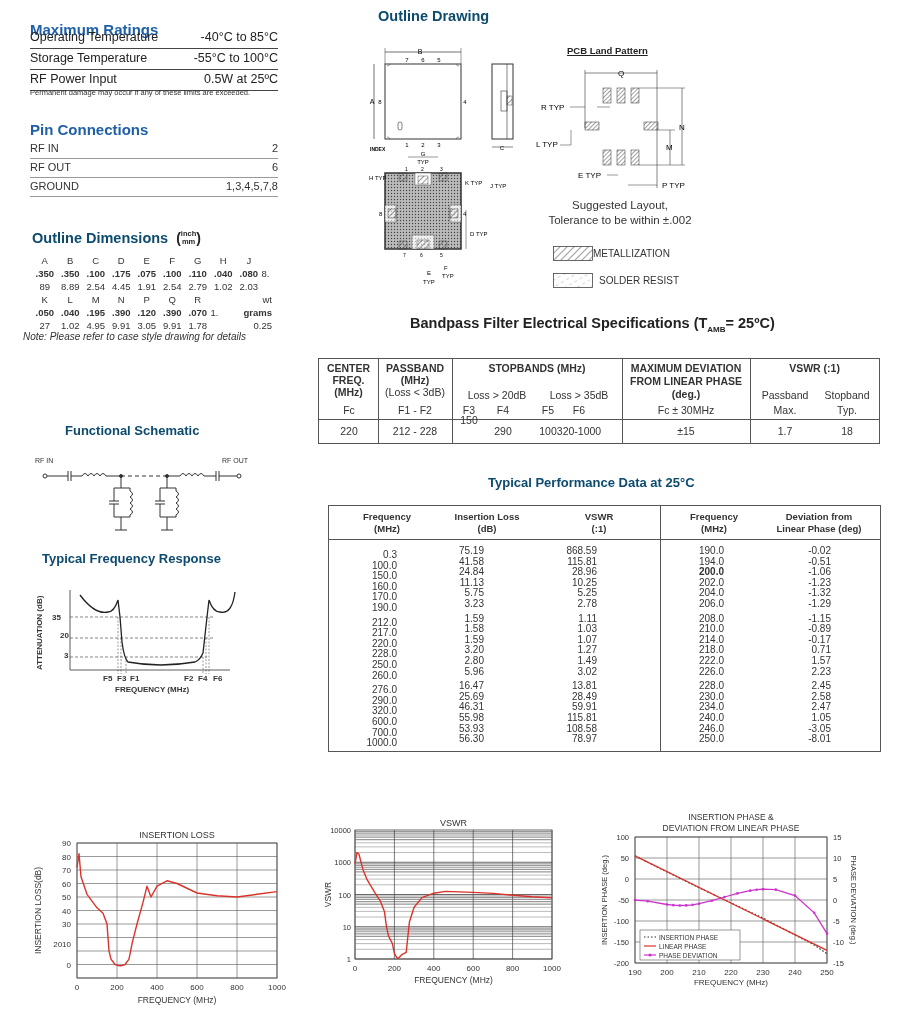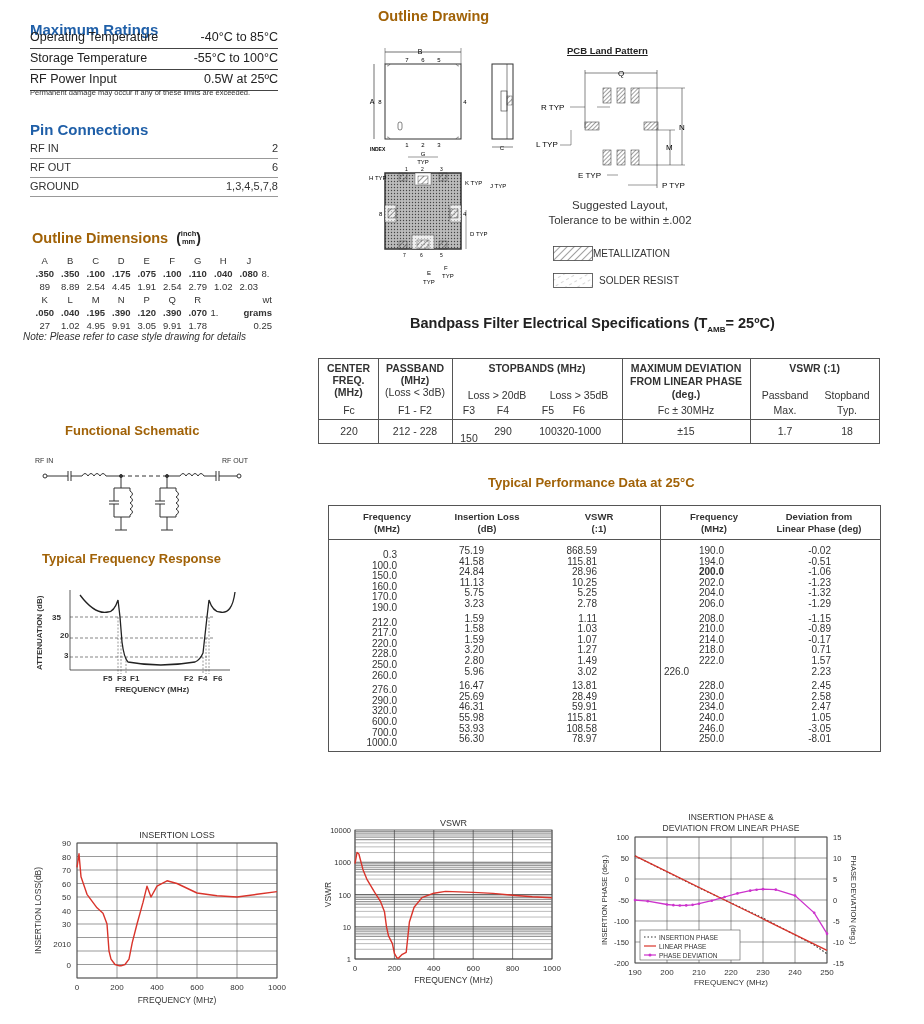--- a/index.html
+++ b/index.html
@@ -1,19 +1,19 @@
 <!DOCTYPE html>
 <html><head>
 <meta charset="utf-8">
 <style>
   html, body { margin:0; padding:0; background:#fff; }
   body { width:924px; height:1024px; position:relative; overflow:hidden; font-family:"Liberation Sans", sans-serif; color:#222; }
   .abs { position:absolute; }
   .h-blue { color:#1f5fa8; font-weight:bold; font-size:15px; }
-  .h-black { color:#a16207; font-weight:bold; font-size:14px; }
+  .h-black { color:#0c4a6e; font-weight:bold; font-size:14px; }
   .rating-row { display:flex; justify-content:space-between; font-size:12.5px; border-bottom:1.5px solid #444; padding:2px 0 1px 0; height:17px; }
   .pin-row { display:flex; justify-content:space-between; font-size:11px; border-bottom:1px solid #999; padding:2px 0 2px 0; height:14px; color:#333; }
   .small { font-size:7.5px; color:#333; }
   .dimgrid { font-size:9.5px; color:#333; }
   .dimgrid .r { display:flex; }
   .dimgrid .r span { display:inline-block; text-align:center; }
   .dimgrid .b { font-weight:bold; }
   .perf { font-size:10px; color:#333; }
   svg text { font-family:"Liberation Sans", sans-serif; }
 </style>
@@ -321,21 +321,21 @@
       <div class="abs" style="left: 144px; top: 45px; width: 80px; text-align: center; font-size: 10.5px; color: rgb(51, 51, 51);">F4</div>
       <div class="abs" style="left: 189px; top: 45px; width: 80px; text-align: center; font-size: 10.5px; color: rgb(51, 51, 51);">F5</div>
       <div class="abs" style="left: 220px; top: 45px; width: 80px; text-align: center; font-size: 10.5px; color: rgb(51, 51, 51);">F6</div>
       <div class="abs" style="left: 327px; top: 45px; width: 80px; text-align: center; font-size: 10.5px; color: rgb(51, 51, 51);">Fc ± 30MHz</div>
       <div class="abs" style="left: 426px; top: 45px; width: 80px; text-align: center; font-size: 10.5px; color: rgb(51, 51, 51);">Max.</div>
       <div class="abs" style="left: 488px; top: 45px; width: 80px; text-align: center; font-size: 10.5px; color: rgb(51, 51, 51);">Typ.</div>
     </div>
   <div id="spec-vals">
       <div class="abs" style="left: -10px; top: 66px; width: 80px; text-align: center; font-size: 10.5px; color: rgb(51, 51, 51);">220</div>
       <div class="abs" style="left: 56px; top: 66px; width: 80px; text-align: center; font-size: 10.5px; color: rgb(51, 51, 51);">212 - 228</div>
-      <div class="abs" style="left: 110px; top: 73px; width: 80px; text-align: center; font-size: 10.5px; color: rgb(51, 51, 51);">150</div>
+      <div class="abs" style="left: 110px; top: 55px; width: 80px; text-align: center; font-size: 10.5px; color: rgb(51, 51, 51);">150</div>
       <div class="abs" style="left: 144px; top: 66px; width: 80px; text-align: center; font-size: 10.5px; color: rgb(51, 51, 51);">290</div>
       <div class="abs" style="left: 189px; top: 66px; width: 80px; text-align: center; font-size: 10.5px; color: rgb(51, 51, 51);">100</div>
       <div class="abs" style="left: 220px; top: 66px; width: 80px; text-align: center; font-size: 10.5px; color: rgb(51, 51, 51);">320-1000</div>
       <div class="abs" style="left: 327px; top: 66px; width: 80px; text-align: center; font-size: 10.5px; color: rgb(51, 51, 51);">±15</div>
       <div class="abs" style="left: 426px; top: 66px; width: 80px; text-align: center; font-size: 10.5px; color: rgb(51, 51, 51);">1.7</div>
       <div class="abs" style="left: 488px; top: 66px; width: 80px; text-align: center; font-size: 10.5px; color: rgb(51, 51, 51);">18</div>
     </div>
 </div>
 
 <div class="abs h-black" style="left:65px;top:423px;font-size:13px;">Functional Schematic</div>
@@ -519,21 +519,21 @@
         <div class="abs" style="left: 8px; top: 153px; width: 60px; text-align: right; font-size: 10px;">250.0</div>
         <div class="abs" style="left: 95px; top: 149px; width: 60px; text-align: right; font-size: 10px;">2.80</div>
         <div class="abs" style="left: 208px; top: 149px; width: 60px; text-align: right; font-size: 10px;">1.49</div>
         <div class="abs" style="left: 335px; top: 149px; width: 60px; text-align: right; font-size: 10px;">222.0</div>
         <div class="abs" style="left: 442px; top: 149px; width: 60px; text-align: right; font-size: 10px;">1.57</div>
       </div>
       <div>
         <div class="abs" style="left: 8px; top: 163.6px; width: 60px; text-align: right; font-size: 10px;">260.0</div>
         <div class="abs" style="left: 95px; top: 159.6px; width: 60px; text-align: right; font-size: 10px;">5.96</div>
         <div class="abs" style="left: 208px; top: 159.6px; width: 60px; text-align: right; font-size: 10px;">3.02</div>
-        <div class="abs" style="left: 335px; top: 159.6px; width: 60px; text-align: left; font-size: 10px;">226.0</div>
+        <div class="abs" style="left: 335px; top: 159.6px; width: 60px; text-align: right; font-size: 10px;">226.0</div>
         <div class="abs" style="left: 442px; top: 159.6px; width: 60px; text-align: right; font-size: 10px;">2.23</div>
       </div>
       <div>
         <div class="abs" style="left: 8px; top: 178.2px; width: 60px; text-align: right; font-size: 10px;">276.0</div>
         <div class="abs" style="left: 95px; top: 174.2px; width: 60px; text-align: right; font-size: 10px;">16.47</div>
         <div class="abs" style="left: 208px; top: 174.2px; width: 60px; text-align: right; font-size: 10px;">13.81</div>
         <div class="abs" style="left: 335px; top: 174.2px; width: 60px; text-align: right; font-size: 10px;">228.0</div>
         <div class="abs" style="left: 442px; top: 174.2px; width: 60px; text-align: right; font-size: 10px;">2.45</div>
       </div>
       <div>

